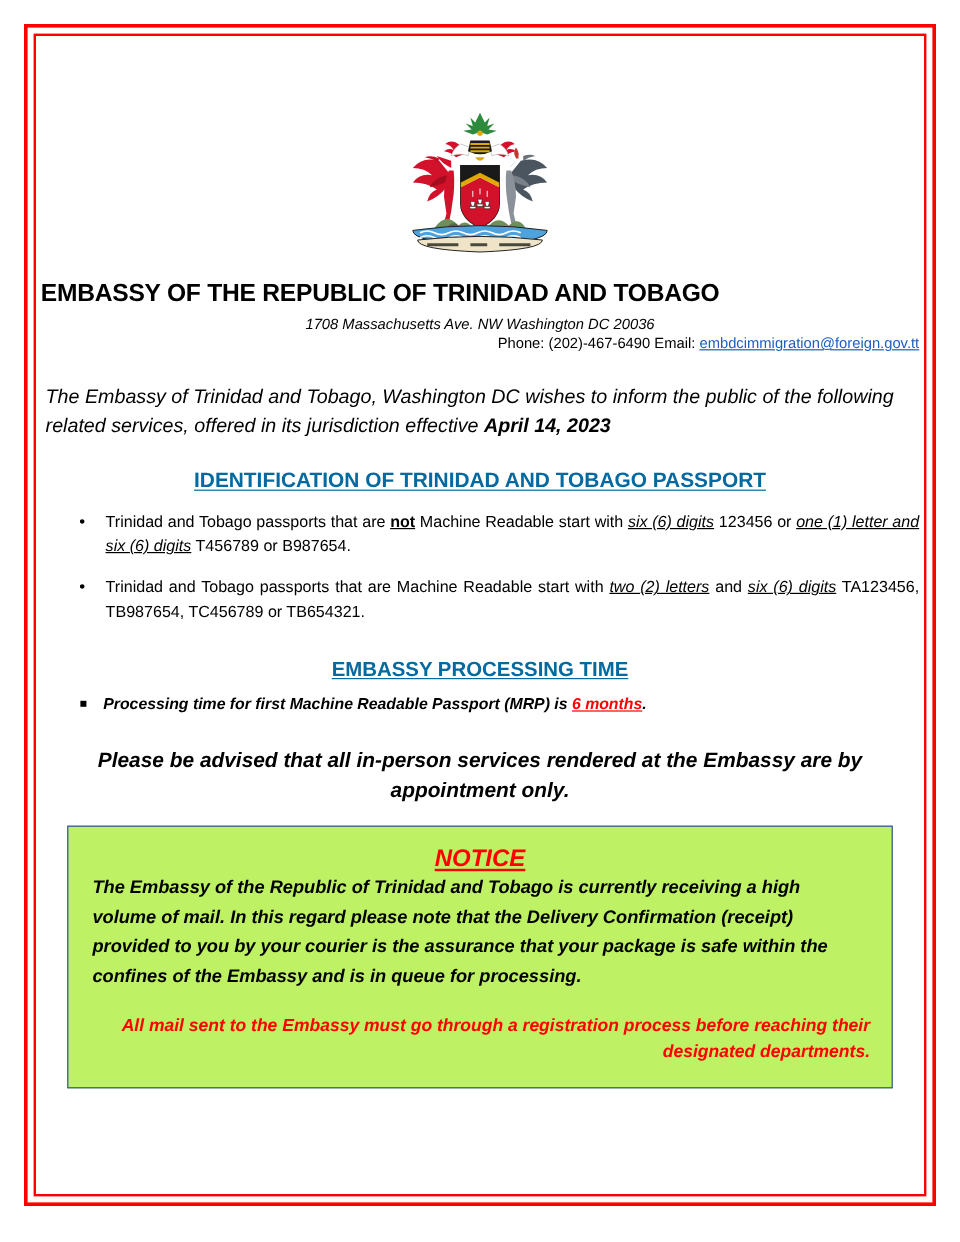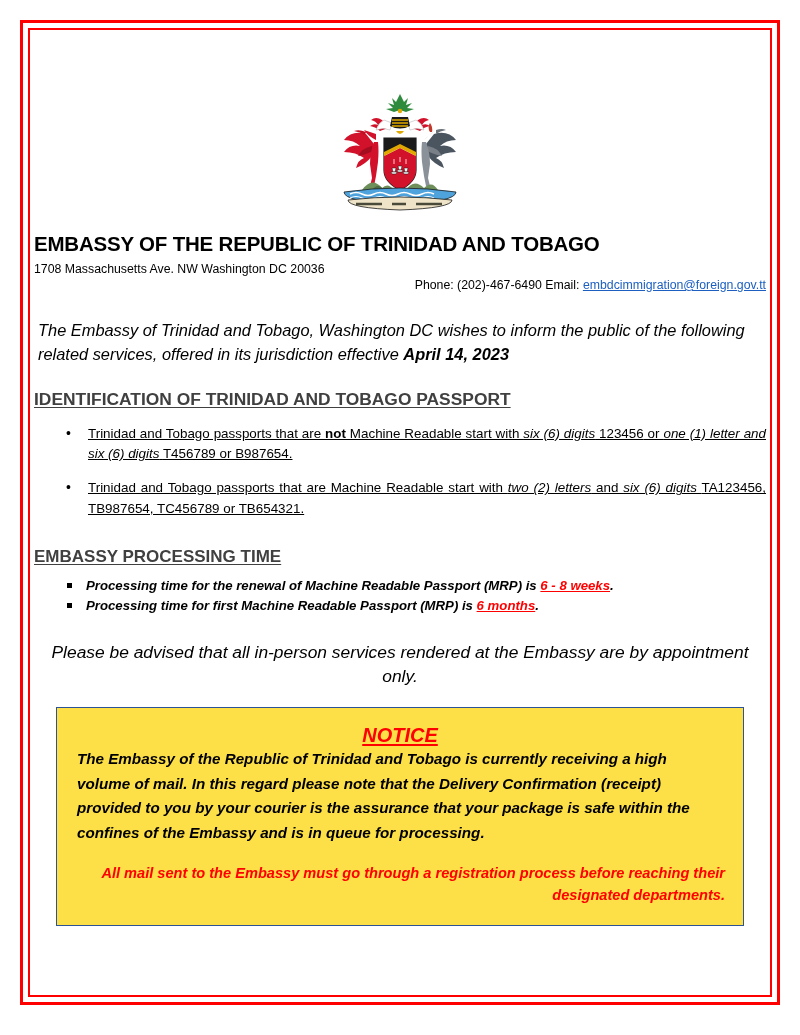--- a/index.html
+++ b/index.html
@@ -55,23 +55,24 @@
 
   
   .embassy-title {
     text-align: left;
     font-size: 20.5px;
     font-weight: bold;
     letter-spacing: -0.2px;
     margin-top: 16px;
   }
   .address-line {
-    text-align: left;
+    text-align: center;
     font-size: 12.3px;
     margin-top: 6px;
+    font-style: italic;
   }
   .address-line2 {
     text-align: right;
     font-size: 12.3px;
     margin-top: 2px;
   }
   .email-link {
     color: #1c5fc0;
     text-decoration: underline;
   }
@@ -82,35 +83,35 @@
     font-size: 16.4px;
     font-style: italic;
     line-height: 1.48;
     text-align: left;
     padding: 0 4px;
   }
   .intro b { font-weight: bold; }
 
   
   .red-heading {
-    color: #404040;
+    text-align: center;
+    color: #0369a1;
     font-weight: bold;
     font-size: 17.4px;
     text-decoration: underline;
     text-underline-offset: 2px;
   }
   .heading-ident { margin-top: 22px; }
   .heading-processing { margin-top: 28px; font-size: 17px; }
 
   
   .bullets-round {
     margin-top: 14px;
     padding: 0;
     list-style: none;
-    text-decoration: underline;
   }
   .bullets-round > li {
     position: relative;
     padding-left: 54px;
     font-size: 13.4px;
     line-height: 1.52;
     text-align: justify;
     margin-bottom: 14px;
   }
   .bullets-round > li::before {
@@ -151,32 +152,32 @@
     font-weight: bold;
     font-style: italic;
     text-decoration: underline;
   }
 
   
   .appointment {
     margin-top: 24px;
     text-align: center;
     font-size: 17.4px;
-    font-weight: normal;
+    font-weight: bold;
     font-style: italic;
     line-height: 1.42;
     padding: 0 6px;
   }
 
   
   .notice-box {
     margin-top: 18px;
     margin-left: 22px;
     margin-right: 22px;
-    background: #fde047;
+    background: #bef264;
     border: 1.5px solid #2e5395;
     box-sizing: border-box;
     padding: 10px 18px 18px 18px;
   }
   .notice-title {
     text-align: center;
     color: #ff0000;
     font-size: 20px;
     font-weight: bold;
     font-style: italic;
@@ -296,23 +297,20 @@
     </li>
     <li>
       <span>Trinidad and Tobago passports that are Machine Readable start with </span><span class="iu">two (2) letters</span><span> and </span><span class="iu">six (6) digits</span><span> </span><span class="bd">TA123456, TB987654, TC456789 or TB654321.</span>
     </li>
   </ul>
 
   <div class="red-heading heading-processing">EMBASSY PROCESSING TIME</div>
 
   <ul class="bullets-square">
     <li>
-      <span>Processing time for the renewal of Machine Readable Passport (MRP) is </span><span class="red-biu">6 - 8 weeks</span><span>.</span>
-    </li>
-    <li>
       <span>Processing time for first Machine Readable Passport (MRP) is </span><span class="red-biu">6 months</span><span>.</span>
     </li>
   </ul>
 
   <div class="appointment">Please be advised that all in-person services rendered at the Embassy are by appointment only.</div>
 
   <div class="notice-box">
     <div class="notice-title">NOTICE</div>
     <div class="notice-body">The Embassy of the Republic of Trinidad and Tobago is currently receiving a high volume of mail. In this regard please note that the Delivery Confirmation (receipt) provided to you by your courier is the assurance that your package is safe within the confines of the Embassy and is in queue for processing.</div>
     <div class="notice-red">All mail sent to the Embassy must go through a registration process before reaching their designated departments.</div>

